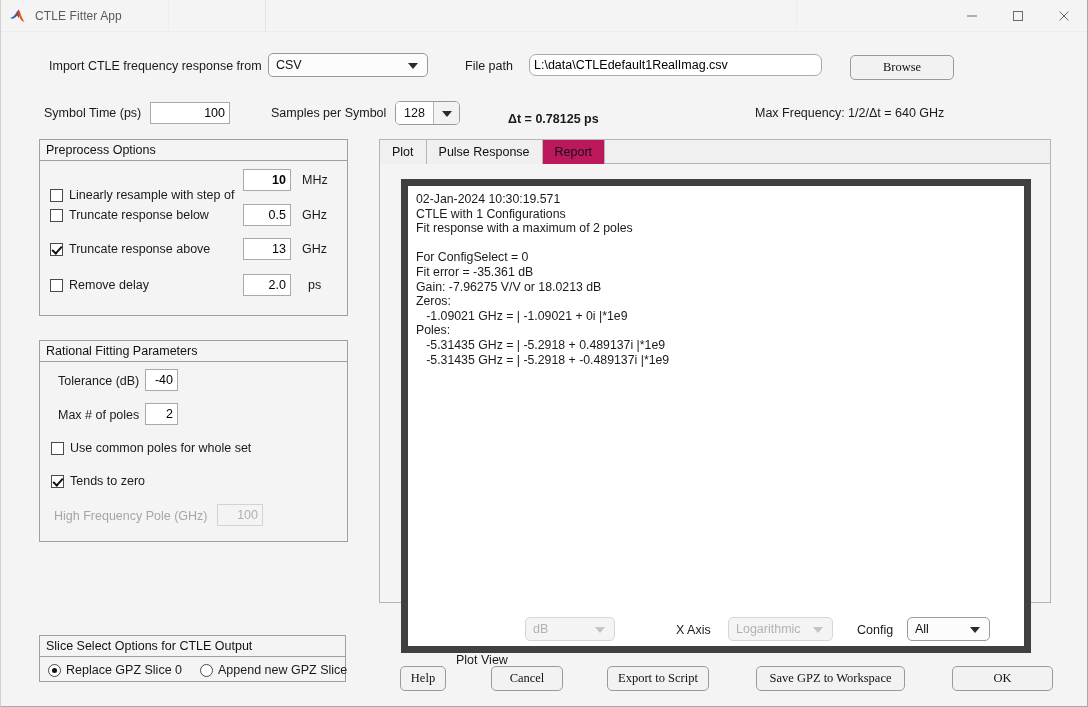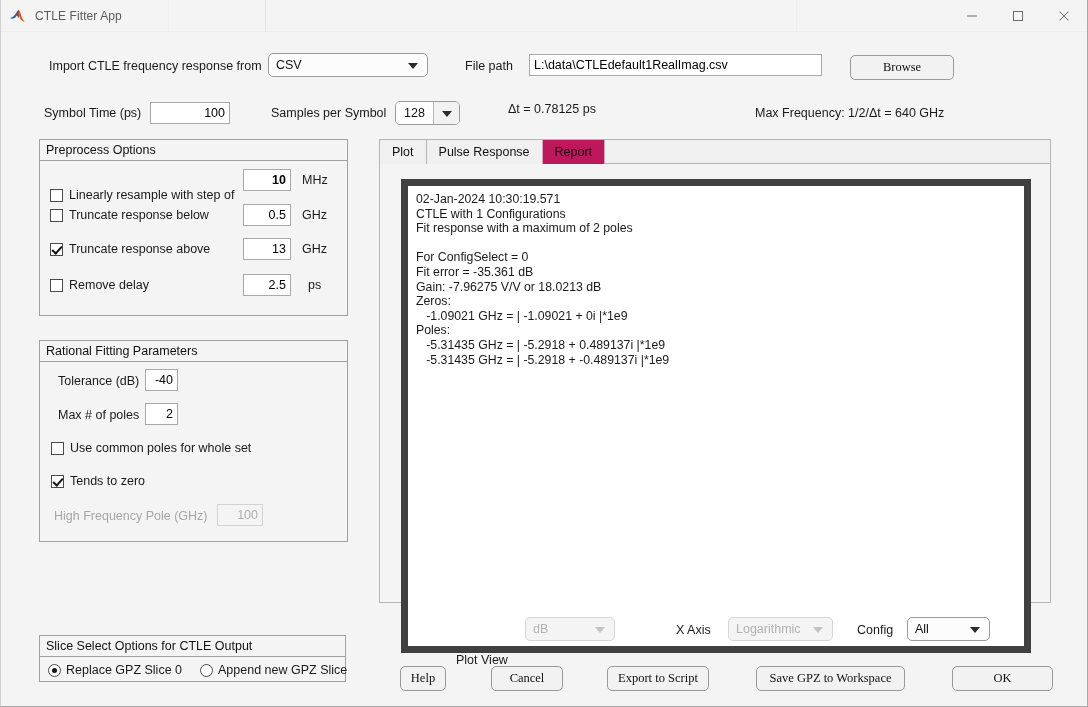--- a/index.html
+++ b/index.html
@@ -240,36 +240,36 @@
 
   <div class="lbl" style="position:absolute; left:48px; top:59px;">Import CTLE frequency response from</div>
 
   <div class="dropdown" style="position:absolute; left:267px; top:53px; width:160px;">
     <span>CSV</span>
     <span class="arrow"></span>
   </div>
 
   <div class="lbl" style="position:absolute; left:464px; top:59px;">File path</div>
 
-  <div class="tfield" style="position:absolute; left:528px; top:54px; width:293px;">L:\data\CTLEdefault1RealImag.csv</div>
+  <div class="tfield" style="position:absolute; left:528px; top:54px; width:293px;border-radius:7px;">L:\data\CTLEdefault1RealImag.csv</div>
 
   <div class="btn" style="position:absolute; left:849px; top:55px; width:104px;">Browse</div>
 
   <div class="lbl" style="position:absolute; left:43px; top:106px;">Symbol Time (ps)</div>
 
   <div class="tfield num" style="position:absolute; left:149px; top:102px; width:80px;">100</div>
 
   <div class="lbl" style="position:absolute; left:270px; top:106px;">Samples per Symbol</div>
 
   <div class="spinner" style="position:absolute; left:394px; top:101px;">
     <div class="sval">128</div>
     <div class="sbtn"></div>
   </div>
 
-  <div class="lbl" style="position:absolute; left:507px; top:102px;">Δt = 0.78125 ps</div>
+  <div class="lbl" style="position:absolute; left:507px; top:112px;font-weight:bold;">Δt = 0.78125 ps</div>
 
   <div class="lbl" style="position:absolute; left:754px; top:106px;">Max Frequency: 1/2/Δt = 640 GHz</div>
 
   <div class="panel" style="left:38px; top:139px; width:309px; height:177px;">
     <div class="panel-title">Preprocess Options</div>
 
     <div class="cbrow" style="position:absolute; left:10px; top:48px;">
       <span class="cbox"></span>
       <span class="lbl">Linearly resample with step of</span>
     </div>
@@ -287,21 +287,21 @@
       <span class="cbox checked"></span>
       <span class="lbl">Truncate response above</span>
     </div>
     <div class="tfield num" style="position:absolute; left:203px; top:98px; width:48px;">13</div>
     <div class="lbl" style="position:absolute; left:262px; top:102px;">GHz</div>
 
     <div class="cbrow" style="position:absolute; left:10px; top:138px;">
       <span class="cbox"></span>
       <span class="lbl">Remove delay</span>
     </div>
-    <div class="tfield num" style="position:absolute; left:203px; top:134px; width:48px;">2.5</div>
+    <div class="tfield num" style="position:absolute; left:203px; top:134px; width:48px;">2.0</div>
     <div class="lbl" style="position:absolute; left:268px; top:138px;">ps</div>
   </div>
 
   <div class="panel" style="left:38px; top:340px; width:309px; height:202px;">
     <div class="panel-title">Rational Fitting Parameters</div>
 
     <div class="lbl" style="position:absolute; left:18px; top:33px;">Tolerance (dB)</div>
     <div class="tfield num" style="position:absolute; left:105px; top:28px; width:33px;">-40</div>
 
     <div class="lbl" style="position:absolute; left:18px; top:67px;">Max # of poles</div>

